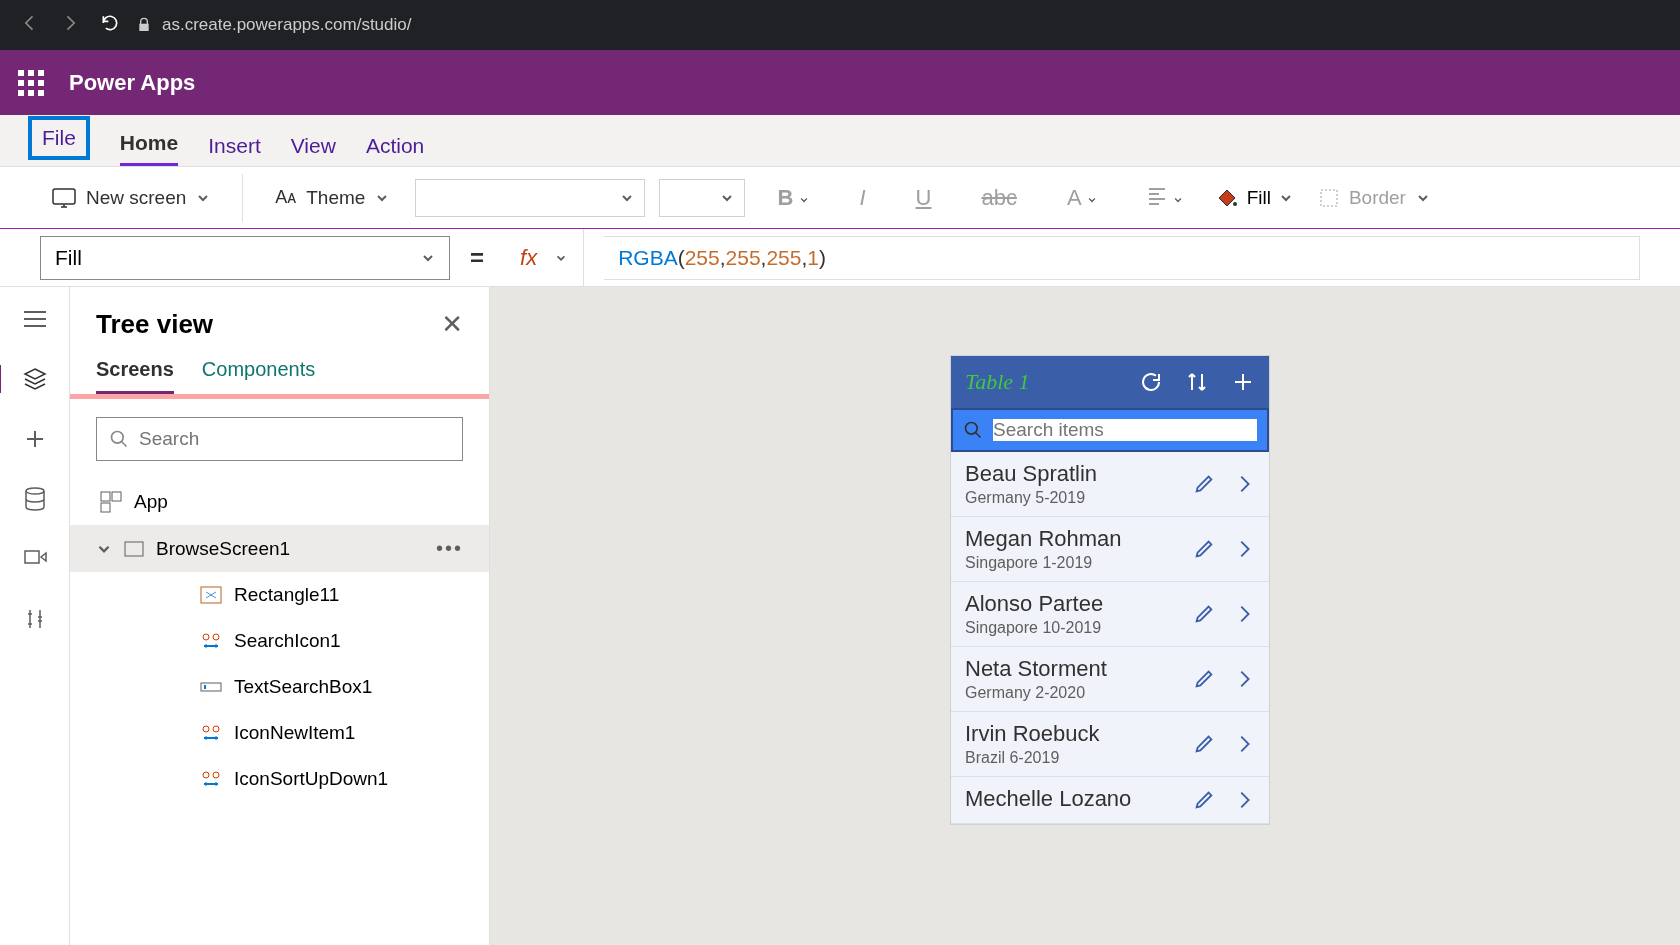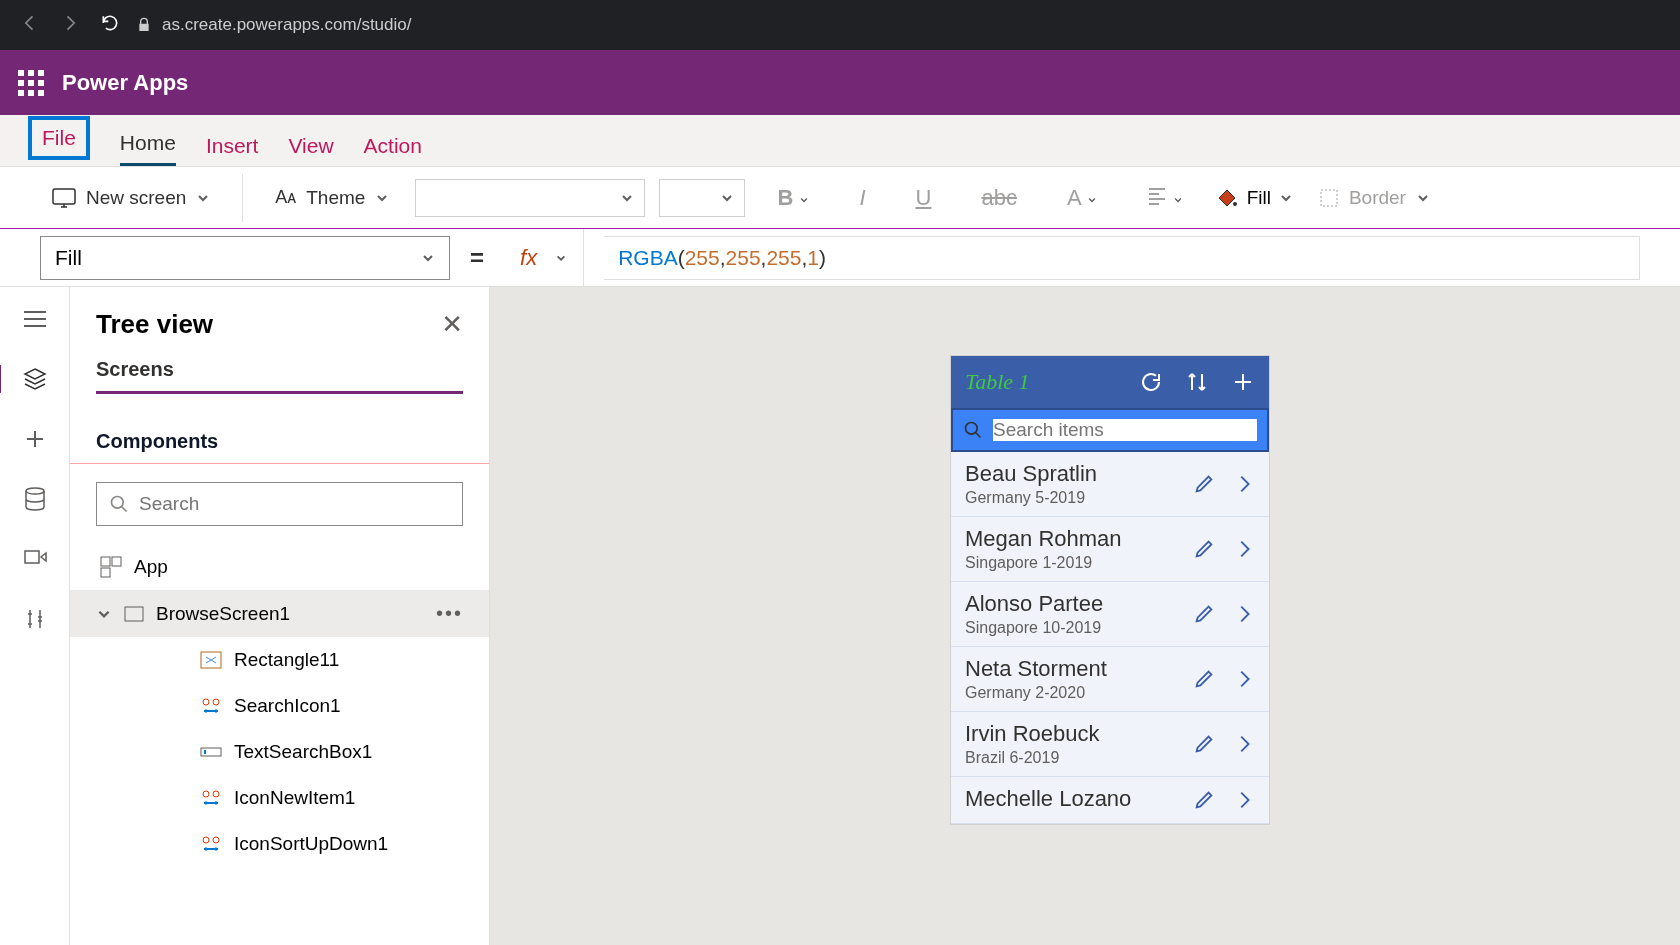--- a/index.html
+++ b/index.html
@@ -7,29 +7,29 @@
 
 
 .browser-bar { background: #202124; height: 50px; display: flex; align-items: center; padding: 0 20px; gap: 16px; }
 .browser-nav { display: flex; gap: 20px; align-items: center; }
 .browser-nav svg { width: 20px; height: 20px; fill: #888; }
 .browser-nav .active svg { fill: #fff; }
 .address-bar { display: flex; align-items: center; gap: 10px; color: #ccc; font-size: 17px; }
 .address-bar .lock { width: 16px; height: 16px; fill: #ccc; }
 
 
-.app-header { background: #742774; height: 65px; display: flex; align-items: center; padding: 0 18px; gap: 18px; color: #fff; }
+.app-header { background: #742774; height: 65px; display: flex; align-items: center; padding: 0 18px; gap: 25px; color: #fff; }
 .waffle { display: grid; grid-template-columns: repeat(3, 6px); grid-template-rows: repeat(3, 6px); gap: 4px; }
 .waffle span { background: #fff; width: 6px; height: 6px; }
 .app-title { font-size: 22px; font-weight: 600; }
 
 
 .menu-tabs { background: #f3f2f1; height: 52px; display: flex; align-items: flex-end; padding: 0 28px; gap: 30px; border-bottom: 1px solid #e1dfdd; }
-.menu-tab { font-size: 21px; color: #be185d; padding-bottom: 8px; cursor: pointer; }
-.menu-tab.active { color: #323130; font-weight: 400; border-bottom: 3px solid #0c4a6e; }
+.menu-tab { font-size: 21px; color: #4c1d95; padding-bottom: 8px; cursor: pointer; }
+.menu-tab.active { color: #323130; font-weight: 700; border-bottom: 3px solid #6d28d9; }
 .menu-tab.highlighted { border: 4px solid #0078d4; padding: 6px 10px; margin-bottom: 6px; }
 
 
 .toolbar { background: #fff; height: 62px; display: flex; align-items: center; padding: 0 40px; gap: 14px; border-bottom: 1px solid #a21caf; }
 .tb-btn { display: flex; align-items: center; gap: 10px; font-size: 19px; color: #323130; padding: 6px 12px; cursor: pointer; }
 .tb-divider { width: 1px; height: 48px; background: #e1dfdd; margin: 0 6px; }
 .tb-dropdown { width: 230px; height: 38px; border: 1px solid #d1d1d1; background: #fff; display: flex; align-items: center; justify-content: flex-end; padding: 0 10px; }
 .tb-dropdown.small { width: 86px; }
 .tb-icon { color: #a19f9d; font-size: 22px; padding: 0 18px; }
 .tb-fill { display: flex; align-items: center; gap: 8px; font-size: 19px; }
@@ -49,22 +49,22 @@
 .rail-btn { width: 28px; height: 28px; display: flex; align-items: center; justify-content: center; color: #605e5c; cursor: pointer; }
 .rail-btn.hamburger { flex-direction: column; gap: 5px; }
 .rail-btn.hamburger span { width: 22px; height: 2px; background: #605e5c; }
 .rail-btn.selected { border-left: 3px solid #742774; padding-left: 0; margin-left: -3px; width: 70px; }
 
 
 .tree-panel { width: 420px; background: #fff; border-right: 1px solid #e1dfdd; display: flex; flex-direction: column; }
 .tree-header { display: flex; justify-content: space-between; align-items: center; padding: 22px 26px 10px; }
 .tree-title { font-size: 26px; font-weight: 600; }
 .close-x { font-size: 26px; color: #605e5c; cursor: pointer; }
-.tree-tabs { display: flex; gap: 28px; padding: 0 26px; border-bottom: 1px solid #fca5a5; flex-direction: column; }
-.tree-tab { font-size: 20px; padding: 8px 0 10px; color: #0f172a; cursor: pointer; font-weight: bold; }
+.tree-tabs { display: flex; gap: 28px; padding: 0 26px; border-bottom: 5px solid #fca5a5; }
+.tree-tab { font-size: 20px; padding: 8px 0 10px; color: #0f766e; cursor: pointer; }
 .tree-tab.active { color: #323130; font-weight: 600; border-bottom: 3px solid #742774; }
 .search-box { margin: 18px 26px; height: 44px; border: 1px solid #8a8886; display: flex; align-items: center; padding: 1px 12px; gap: 10px; }
 .search-box input { border: none; outline: none; font-size: 19px; flex: 1; }
 .tree-list { flex: 1; overflow: auto; }
 .tree-item { display: flex; align-items: center; padding: 12px 26px; gap: 12px; font-size: 19px; cursor: pointer; }
 .tree-item.selected { background: #edebe9; display: flex; justify-content: space-between; }
 .tree-item.child { padding-left: 130px; }
 .tree-item.app-item { padding-left: 30px; }
 .dots { letter-spacing: 2px; color: #605e5c; font-size: 20px; }
 

